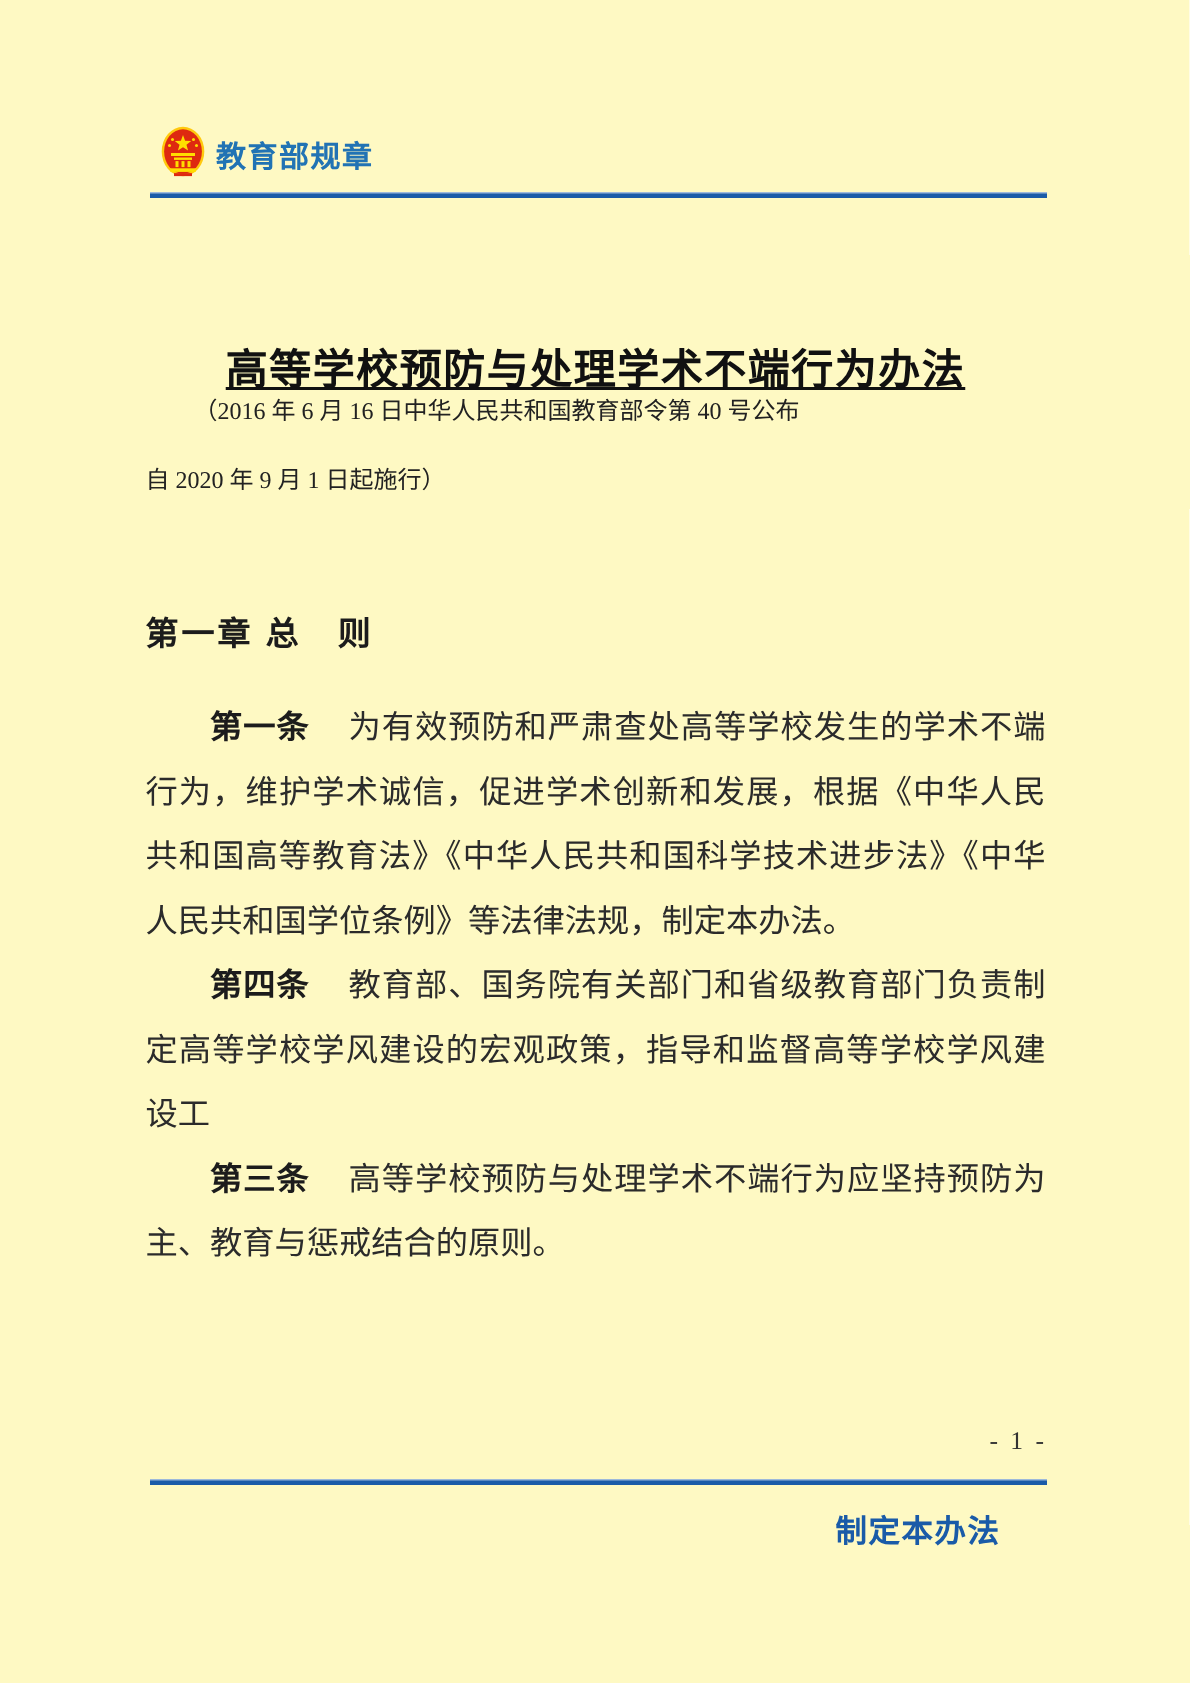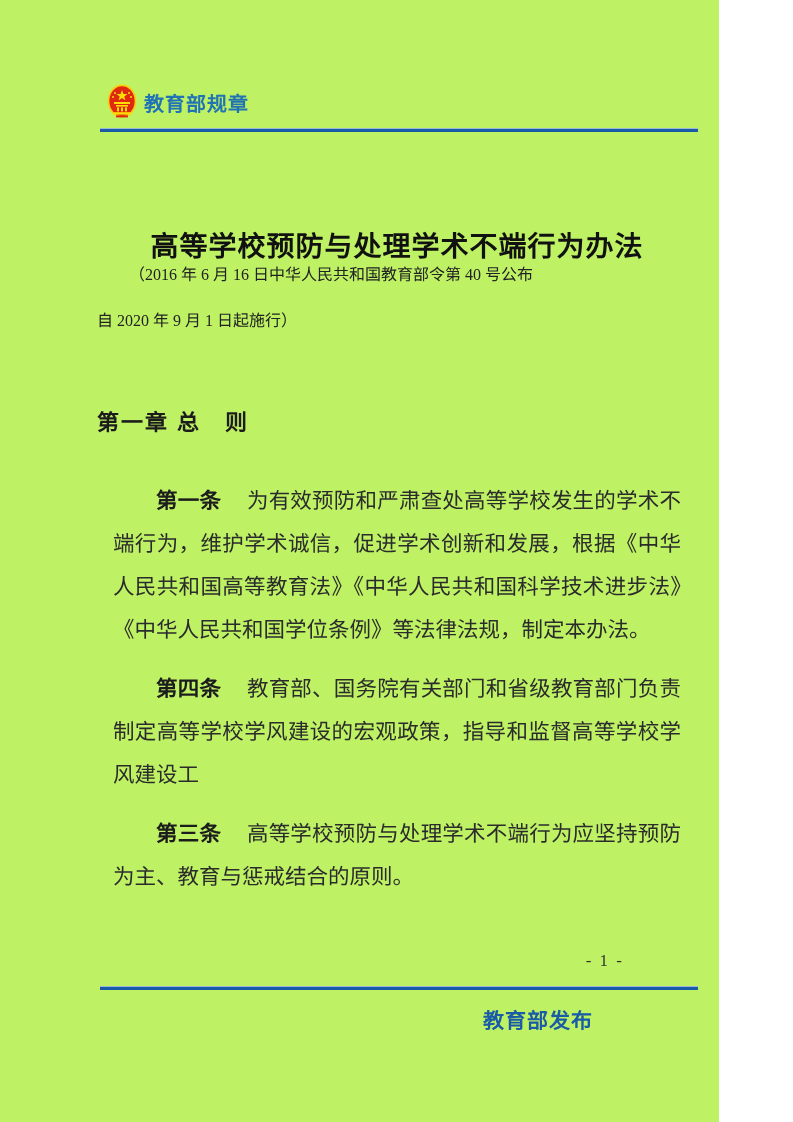--- a/index.html
+++ b/index.html
@@ -2,23 +2,23 @@
 <html lang="zh-CN"><head>
 <meta charset="utf-8">
 <style>
   html, body {
     margin: 0;
     padding: 0;
     background: #ffffff;
   }
   .page {
     position: relative;
-    width: 719px;
+    width: 793px;
     height: 1122px;
-    background: #bef264;
+    background: #fef9c3;
     overflow: hidden;
     font-family: "Liberation Serif", "DejaVu Serif", serif;
     color: #262626;
   }
 
   
   .header {
     position: absolute;
     left: 107px;
     top: 84px;
@@ -55,20 +55,21 @@
     position: absolute;
     left: 97px;
     top: 205px;
     width: 600px;
     text-align: center;
     font-size: 28px;
     font-weight: bold;
     color: #111111;
     letter-spacing: 1px;
     white-space: nowrap;
+    text-decoration: underline;
   }
   .subtitle {
     position: absolute;
     left: 97px;
     top: 252px;
     width: 600px;
     font-size: 16px;
     line-height: 46px;
     color: #222222;
   }
@@ -92,21 +93,21 @@
     position: absolute;
     left: 97px;
     top: 464px;
     width: 600px;
     font-size: 21.5px;
     line-height: 43px;
     text-align: justify;
     color: #2b2b2b;
   }
   .articles p {
-    margin: 16px;
+    margin: 0;
     text-indent: 2em;
   }
   .article-label {
     font-family: "Liberation Sans", "DejaVu Sans", sans-serif;
     font-weight: bold;
     color: #1c1c1c;
     margin-right: 1.2em;
   }
 
   
@@ -166,15 +167,15 @@
   <h2 class="chapter-heading">第一章 总　则</h2>
 
   <div class="articles">
     <p><span class="article-label">第一条</span><span>为有效预防和严肃查处高等学校发生的学术不端行为，维护学术诚信，促进学术创新和发展，根据《中华人民共和国高等教育法》《中华人民共和国科学技术进步法》《中华人民共和国学位条例》等法律法规，制定本办法。</span></p>
     <p><span class="article-label">第四条</span><span>教育部、国务院有关部门和省级教育部门负责制定高等学校学风建设的宏观政策，指导和监督高等学校学风建设工</span></p>
     <p><span class="article-label">第三条</span><span>高等学校预防与处理学术不端行为应坚持预防为主、教育与惩戒结合的原则。</span></p>
   </div>
 
   <div class="page-number">- 1 -</div>
   <div class="rule rule-bottom"></div>
-  <div class="publisher">教育部发布</div>
+  <div class="publisher">制定本办法</div>
 
 </div>
 
 </body></html>

